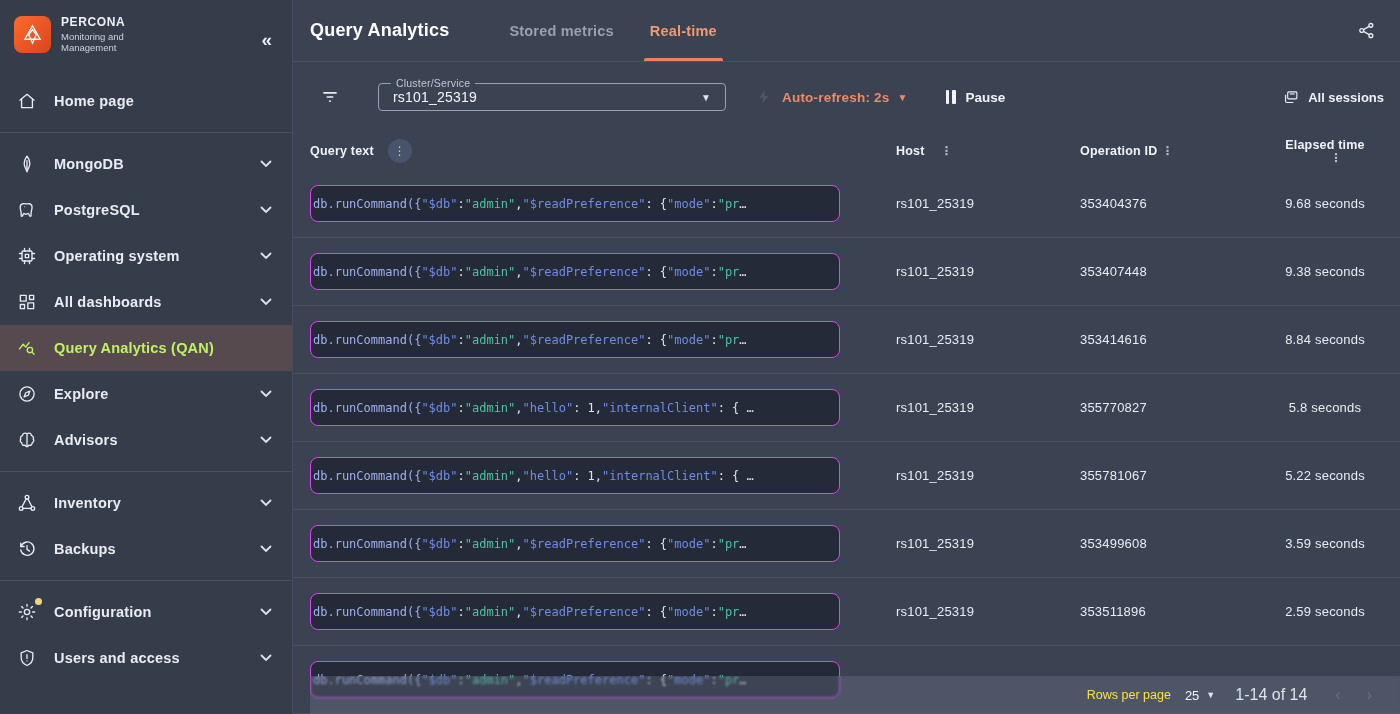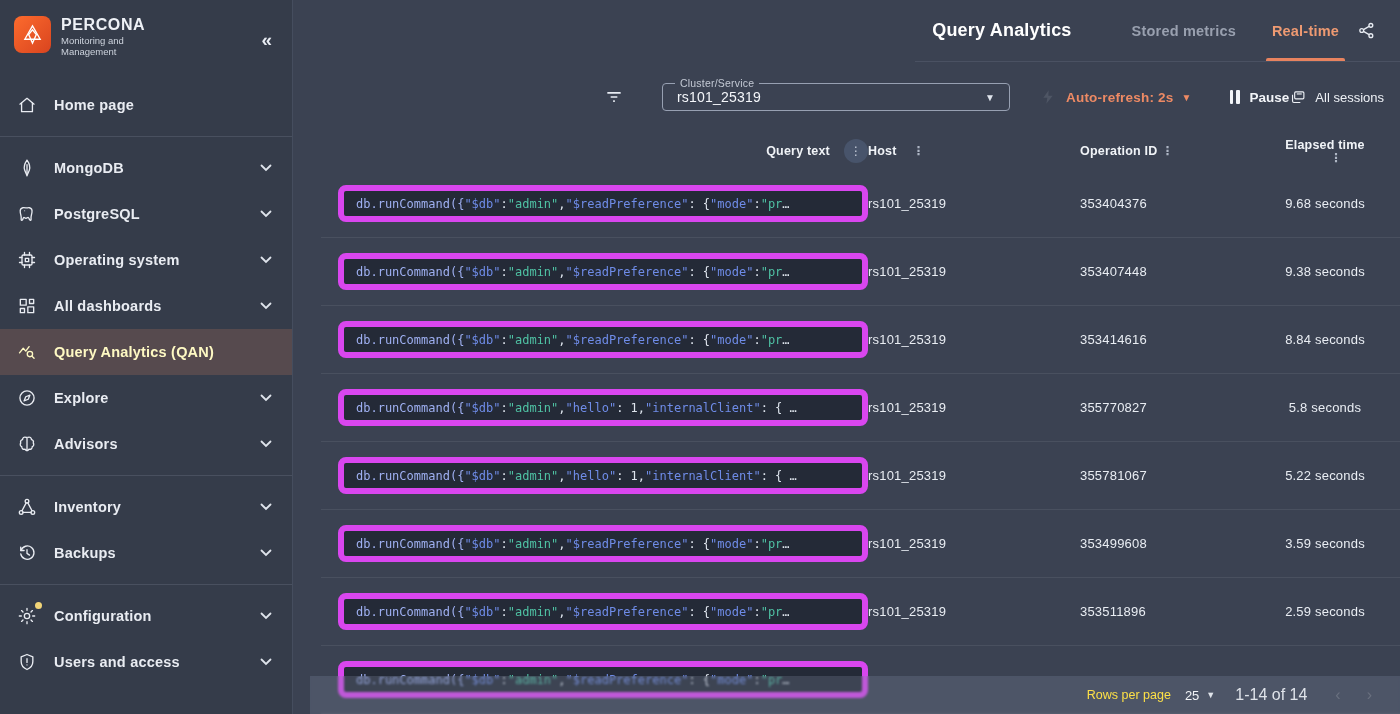--- a/index.html
+++ b/index.html
@@ -16,44 +16,44 @@
     border-right:1px solid #454d5e; display:flex; flex-direction:column;
     padding-top:12px; overflow:hidden;
   }
   .logo-row { display:flex; align-items:flex-start; padding:4px 16px 14px 14px; position:relative; }
   .logo-badge {
     width:37px; height:37px; border-radius:8px; flex:0 0 auto;
     background:linear-gradient(135deg,#fc6b2d,#d9441f);
     display:flex; align-items:center; justify-content:center;
   }
   .logo-text { margin-left:10px; line-height:1.15; }
-  .logo-title { font-size:16px; font-weight:bold; letter-spacing:.6px; }
+  .logo-title { font-size:12px; font-weight:bold; letter-spacing:.6px; }
   .logo-sub { font-size:9.5px; color:#cdd3dd; margin-top:2px; width:90px; }
   .collapse-btn {
     position:absolute; right:22px; top:18px; color:#e8ecf3; font-size:19px;
     cursor:pointer; line-height:1; font-weight:bold; letter-spacing:-2px;
   }
   .nav { flex:1; padding-top:10px; }
   .nav-item {
     display:flex; align-items:center; height:46px; padding:0 20px 0 16px;
     color:#e9ecf2; cursor:pointer; position:relative;
   }
   .nav-item .nav-icon { width:22px; height:22px; display:flex; align-items:center; justify-content:center; color:#e9ecf2; position:relative; }
   .nav-item .nav-label { margin-left:16px; font-size:14.5px; font-weight:600; letter-spacing:.2px; flex:1; }
   .nav-item .nav-chevron { color:#dfe4ec; }
   .nav-item.active { background:#564a4e; }
-  .nav-item.active .nav-label, .nav-item.active .nav-icon { color:#fef9c3; }
+  .nav-item.active .nav-label, .nav-item.active .nav-icon { color:#bef264; }
   .nav-divider { height:1px; background:#49505f; margin:8px 0; }
   .badge-dot {
     position:absolute; top:-3px; right:-4px; width:7px; height:7px;
     border-radius:50%; background:#f2d578;
   }
 
   
-  .main { flex:1; display:flex; flex-direction:column; position:relative; height:714px;align-items:flex-end; }
+  .main { flex:1; display:flex; flex-direction:column; position:relative; height:714px; }
   .page-header {
     height:62px; display:flex; align-items:center; padding:0 24px 0 17px;
     border-bottom:1px solid #4a5162; position:relative;
   }
   .page-title { font-size:18px; font-weight:bold; color:#ffffff; letter-spacing:.2px; }
   .tabs { display:flex; margin-left:42px; height:100%; }
   .tab {
     display:flex; align-items:center; padding:0 18px; font-size:14.5px; font-weight:600;
     color:#99a0af; cursor:pointer; position:relative; letter-spacing:.2px;
   }
@@ -79,43 +79,43 @@
   .select-caret { margin-left:auto; color:#dfe4ec; font-size:10px; }
   .bolt-icon { margin-left:30px; color:#4e5564; display:flex; }
   .autorefresh {
     display:flex; align-items:center; margin-left:10px; color:#ee8a64;
     font-size:13.5px; font-weight:600; cursor:pointer; letter-spacing:.2px;
   }
   .autorefresh .ar-caret { margin-left:8px; font-size:10px; }
   .pause-btn { display:flex; align-items:center; margin-left:38px; cursor:pointer; color:#f2f4f8; font-size:13.5px; font-weight:600; }
   .pause-glyph { display:flex; gap:3px; margin-right:10px; }
   .pause-glyph i { width:3.5px; height:14px; background:#f2f4f8; border-radius:1px; display:block; }
-  .all-sessions { margin-left:auto; display:flex; align-items:center; gap:9px; color:#eef1f6; font-size:13px; font-weight:400; cursor:pointer; }
+  .all-sessions { margin-left:auto; display:flex; align-items:center; gap:9px; color:#eef1f6; font-size:13px; font-weight:700; cursor:pointer; }
 
   
   .thead { display:flex; align-items:center; height:38px; padding-left:17px; }
   .tbody { flex:1; overflow:hidden; }
   .col-query { flex:1; display:flex; align-items:center; }
-  .col-host { width:212px; }
+  .col-host { width:184px; }
   .col-opid { width:170px; }
   .col-elapsed { width:150px; display:flex; align-items:center;flex-direction:column; }
   .th { font-size:12.5px; font-weight:bold; color:#f0f3f7; letter-spacing:.2px; display:flex; align-items:center; }
   .kebab { color:#aeb6c4; font-size:12px; line-height:1; letter-spacing:0; padding:0 4px; cursor:pointer; }
   .kebab.circled {
     margin-left:14px; width:24px; height:24px; border-radius:50%; background:#48546b;
     display:inline-flex; align-items:center; justify-content:center; color:#c6cdd9;
   }
   .kebab.plain { margin-left:12px; }
   .trow {
     display:flex; align-items:center; height:68px; padding-left:17px;
     border-bottom:1px solid #49505f;
   }
   .code-box {
-    width:530px; height:37px; background:#242a37; border:6px solid #d946ef; border-radius:8px;
-    display:flex; align-items:center; padding:0 12px; overflow:hidden; white-space:nowrap;
+    width:530px; height:37px; background:#242a37; border:1px solid #d946ef; border-radius:8px;
+    display:flex; align-items:center; padding:0 2px; overflow:hidden; white-space:nowrap;
     font-family:"DejaVu Sans Mono","Liberation Mono",monospace; font-size:12px; cursor:pointer;
   }
   .seg-fn { color:#9fb0f2; }
   .seg-key { color:#6f8ce8; }
   .seg-str { color:#4fc2a4; }
   .seg-punct { color:#dfe5ee; }
   .cell { font-size:13px; color:#e9edf3; letter-spacing:.2px; }
 
   
   .pagination {

